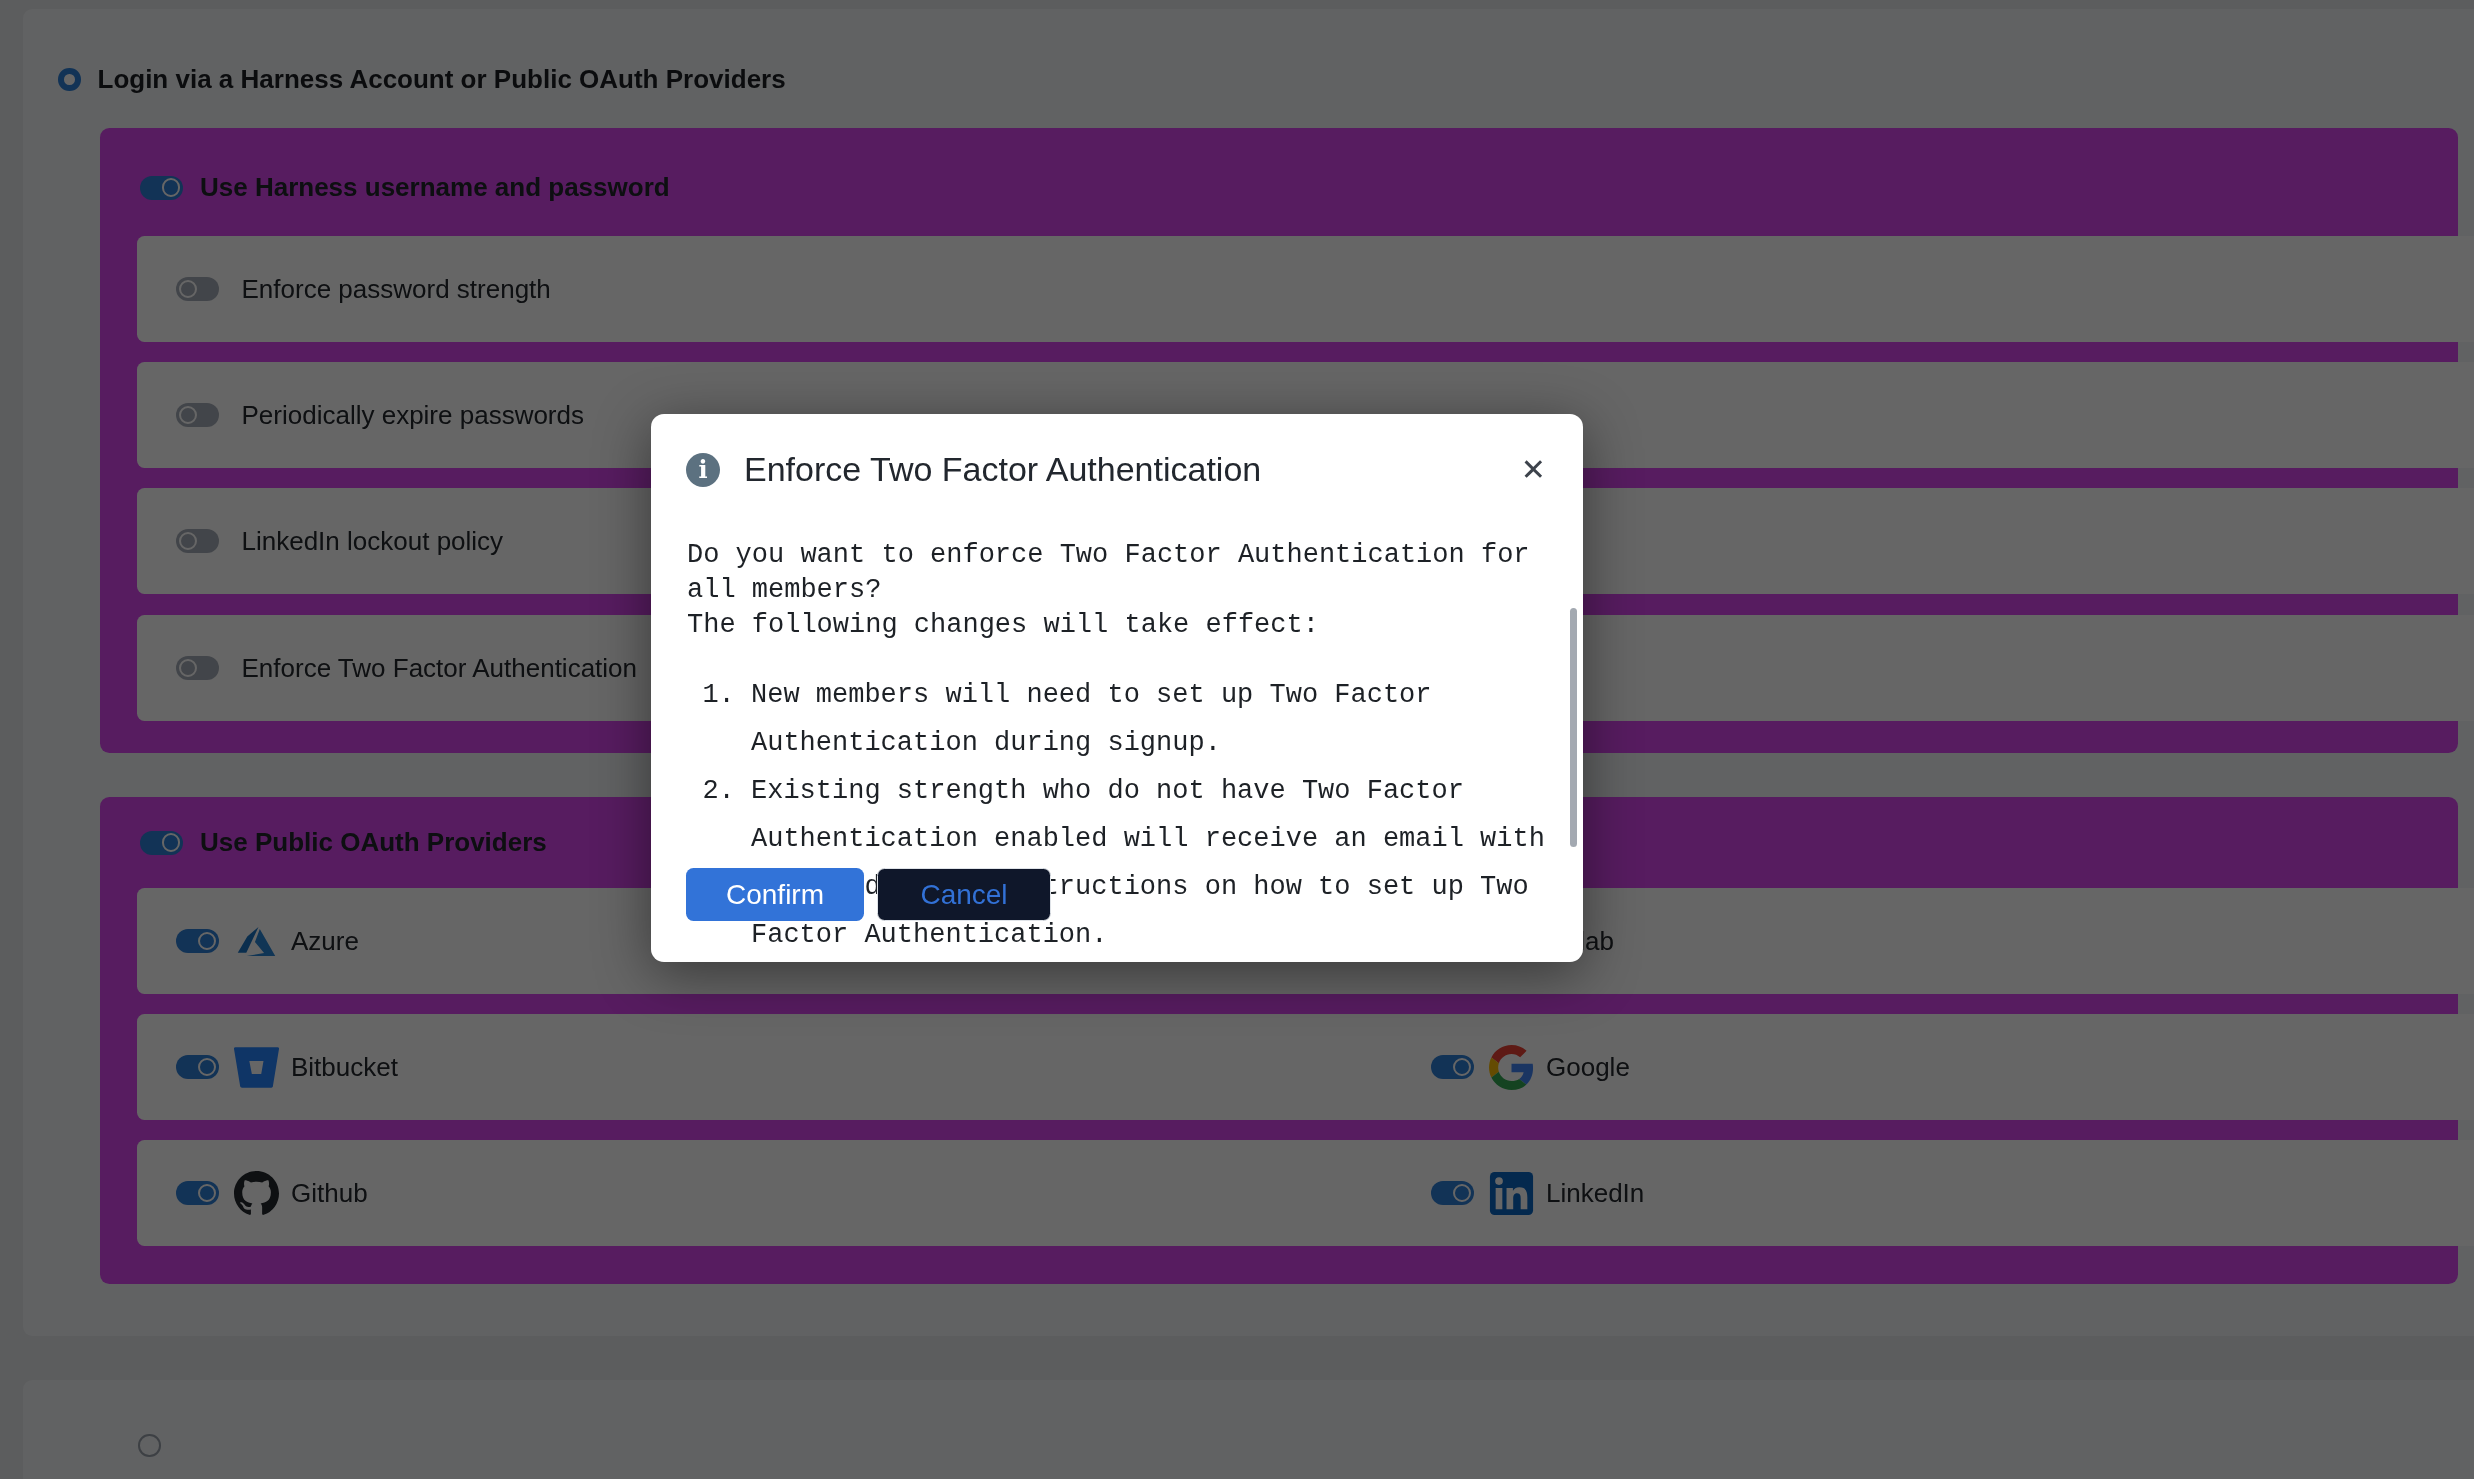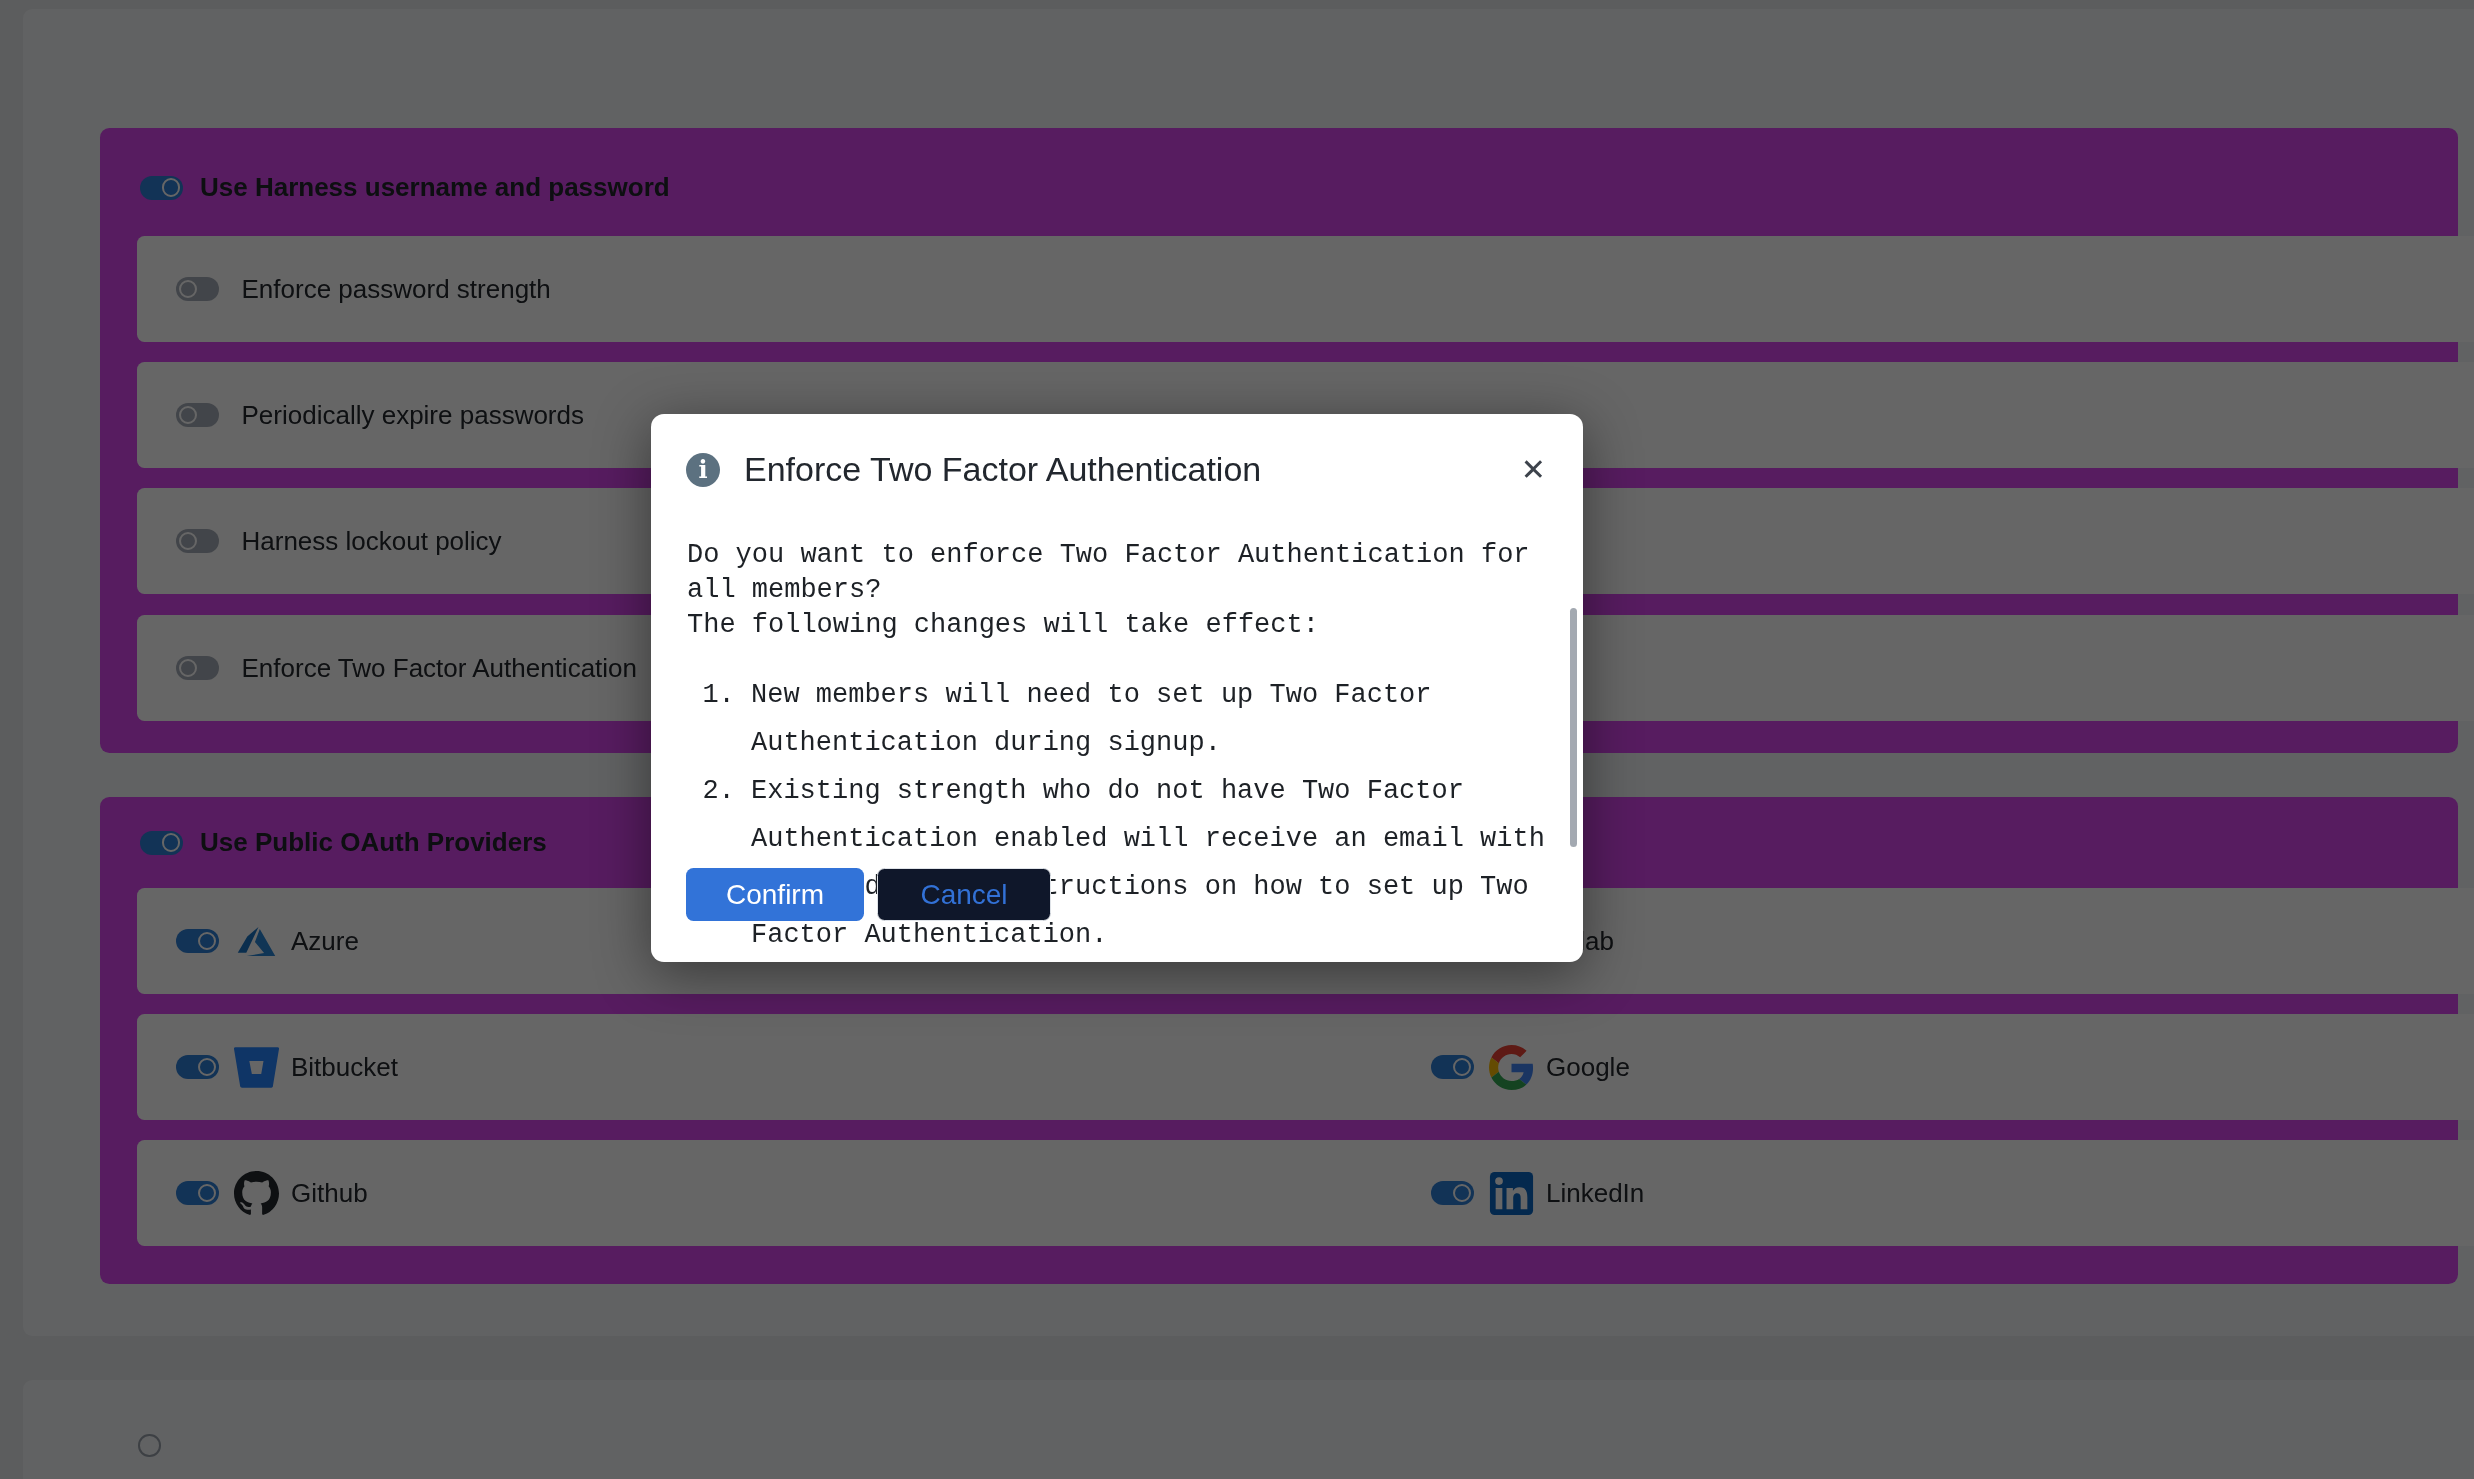--- a/index.html
+++ b/index.html
@@ -71,20 +71,24 @@
   .dlg-scroll-thumb { position:absolute; right:5.6px; top:194px; width:7.5px; height:239px;
     border-radius:3.7px; background:#a3a9b1; }
 </style>
 </head>
 <body>
 
 <div id="root">
 
   <div class="main-panel"></div>
 
+  <div class="radio-line" style="left:58px; top:64px;">
+    <span class="radio selected"></span>
+    <span class="radio-label">Login via a Harness Account or Public OAuth Providers</span>
+  </div>
 
   <div class="group-panel" id="harness-group">
     <div class="toggle-line" style="left:40px; top:44px;">
       <span class="toggle on">
           <span class="knob"></span>
         </span>
       <span class="toggle-label">Use Harness username and password</span>
     </div>
 
     <div class="row-card" style="top:108px;">
@@ -103,21 +107,21 @@
           </span>
         <span class="row-label">Periodically expire passwords</span>
       </div>
     </div>
 
     <div class="row-card" style="top:360px;">
       <div class="cell left-cell">
         <span class="toggle off">
             <span class="knob"></span>
           </span>
-        <span class="row-label">Harness lockout policy</span>
+        <span class="row-label">LinkedIn lockout policy</span>
       </div>
     </div>
 
     <div class="row-card" style="top:487px;">
       <div class="cell left-cell">
         <span class="toggle off">
             <span class="knob"></span>
           </span>
         <span class="row-label">Enforce Two Factor Authentication</span>
       </div>

